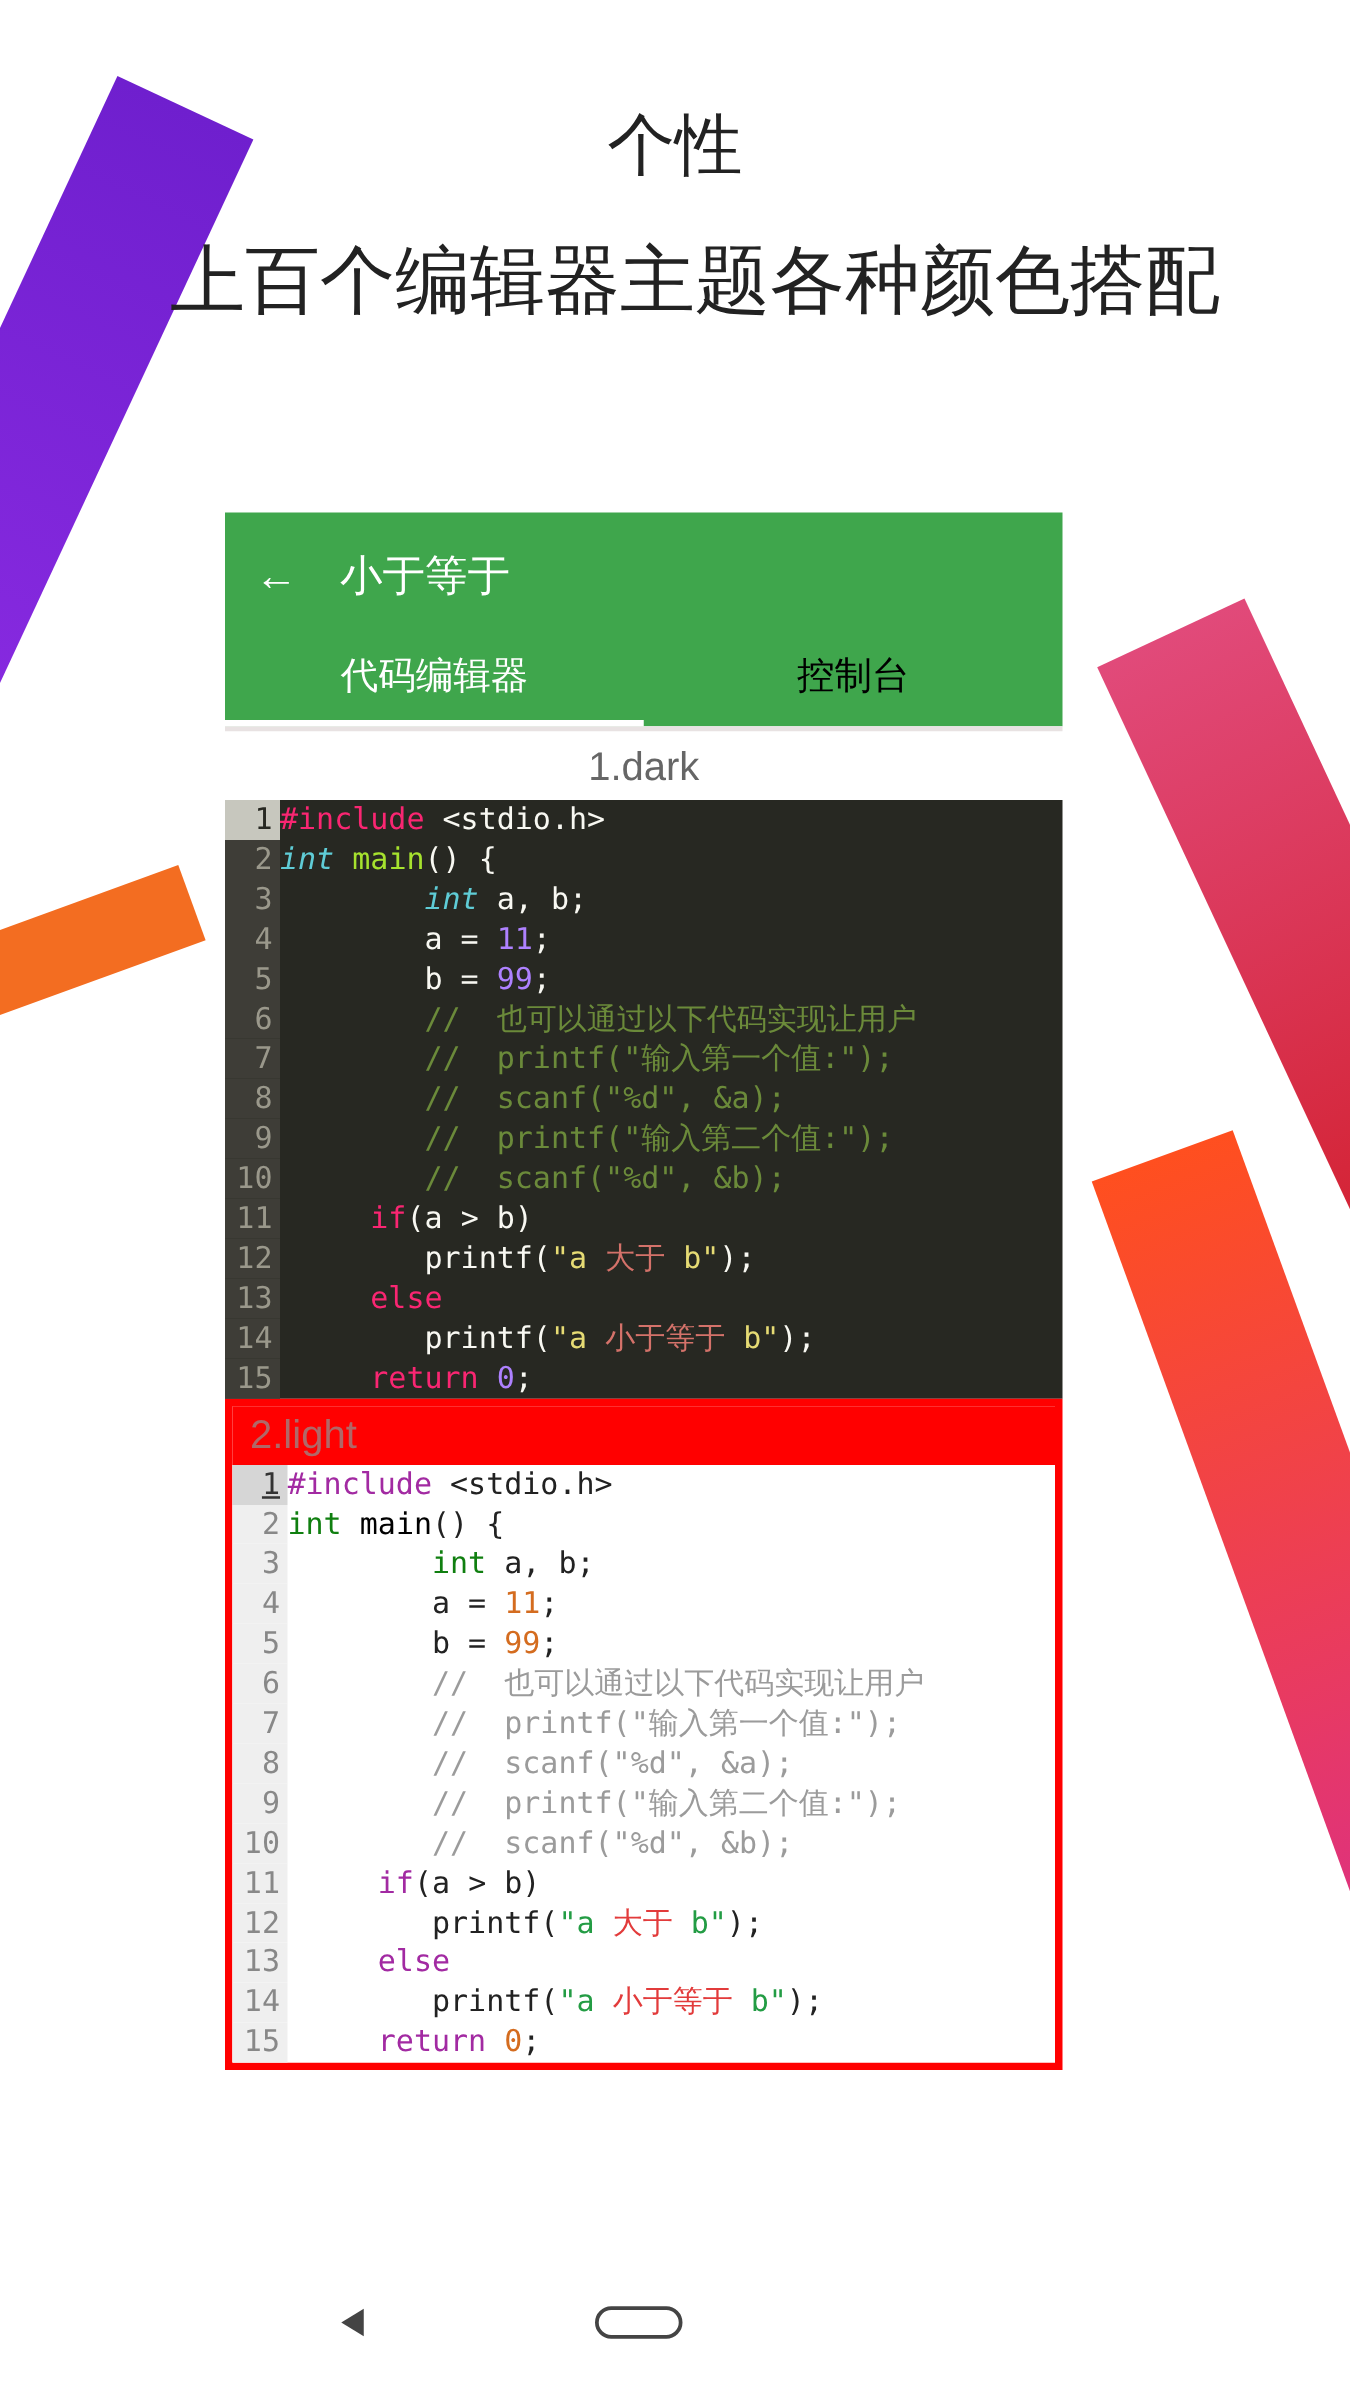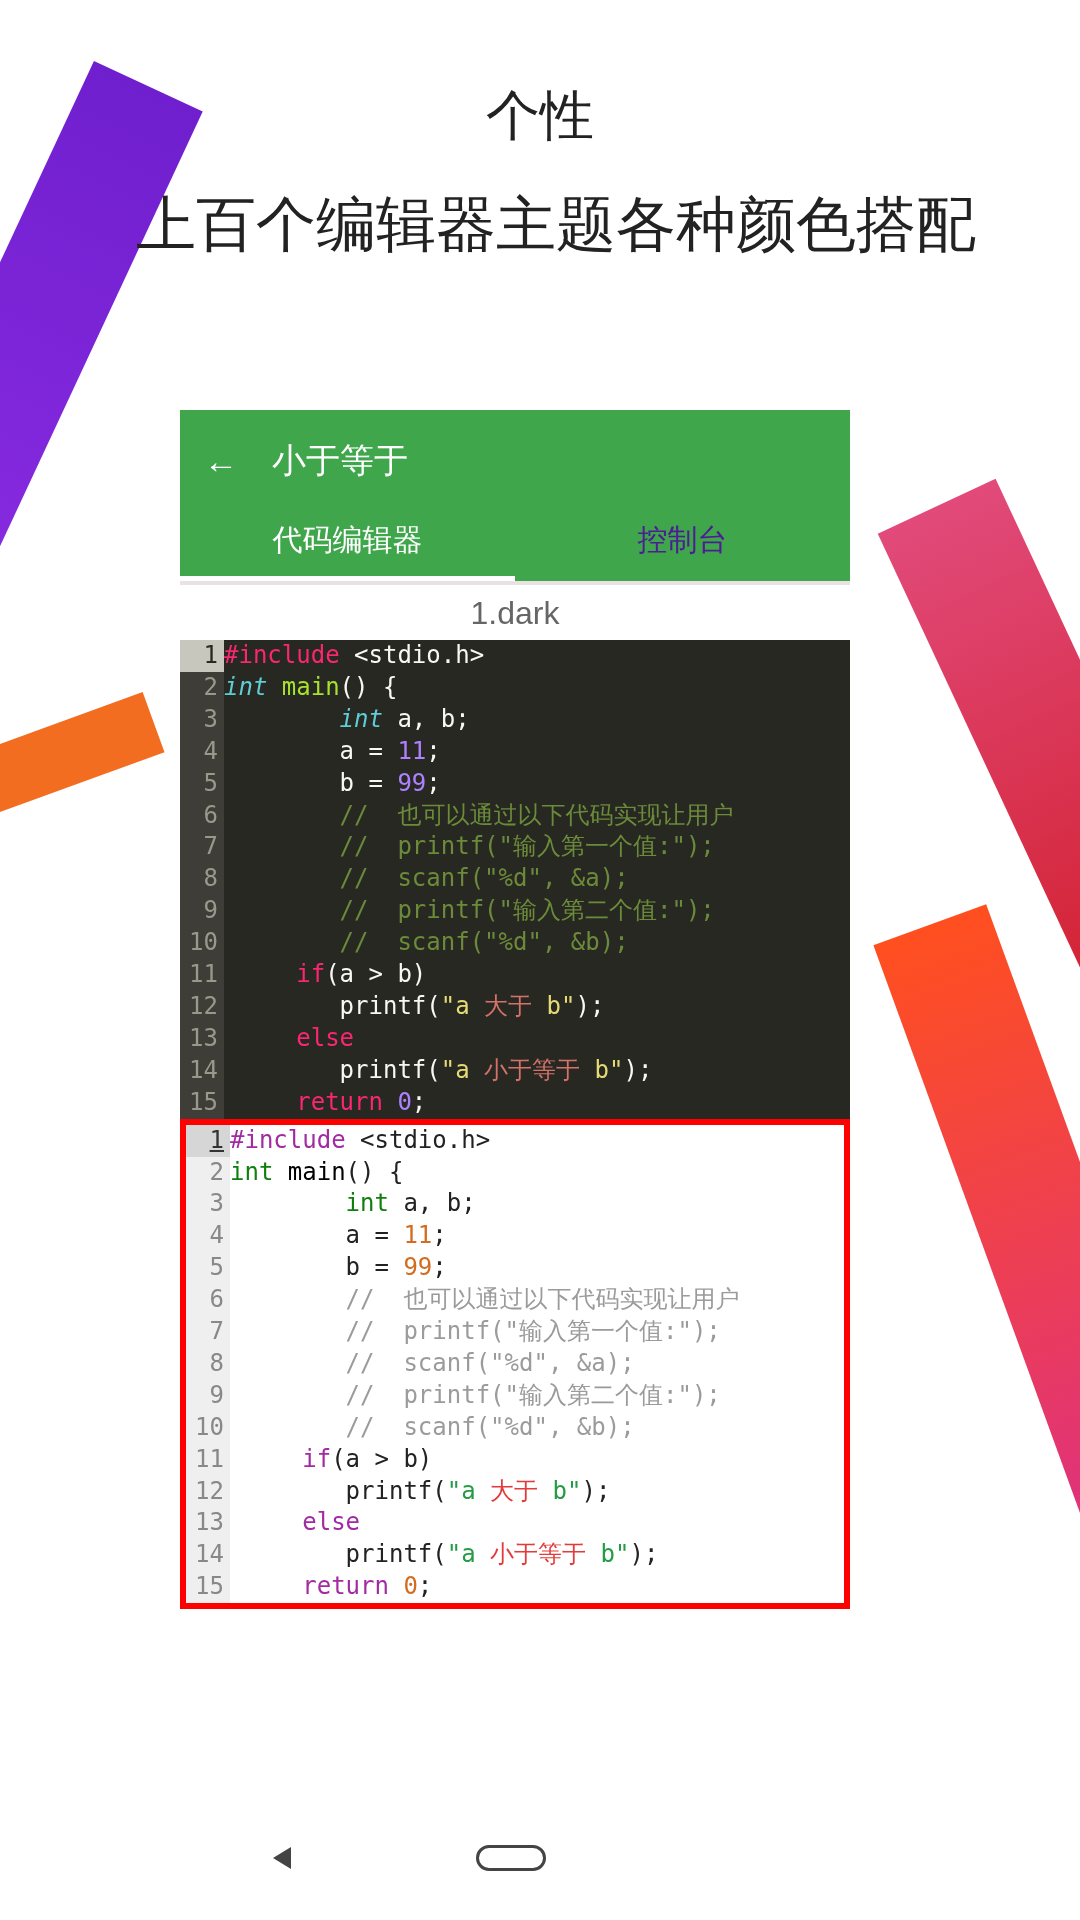--- a/index.html
+++ b/index.html
@@ -86,21 +86,21 @@
 }
 .tabs {
   display: flex;
 }
 .tab {
   flex: 1;
   text-align: center;
   font-size: 30px;
   padding: 18px 0 20px 0;
   position: relative;
-  color: #4c1d95;
+  color: #000000;
 }
 .tab.active {
   color: #fff;
 }
 .tab.active::after {
   content: "";
   position: absolute;
   left: 0; right: 0; bottom: 0;
   height: 5px;
   background: #fff;
@@ -219,20 +219,21 @@
     <div class="code-row"><span class="gutter">9</span><span class="code-content"><span class="t-com">        //  printf("输入第二个值:");</span></span></div>
     <div class="code-row"><span class="gutter">10</span><span class="code-content"><span class="t-com">        //  scanf("%d", &amp;b);</span></span></div>
     <div class="code-row"><span class="gutter">11</span><span class="code-content"><span class="t-ident">     </span><span class="t-ret">if</span><span class="t-punc">(a &gt; b)</span></span></div>
     <div class="code-row"><span class="gutter">12</span><span class="code-content"><span class="t-ident">        printf(</span><span class="t-str">"a </span><span class="t-cn">大于</span><span class="t-str"> b"</span><span class="t-punc">);</span></span></div>
     <div class="code-row"><span class="gutter">13</span><span class="code-content"><span class="t-ident">     </span><span class="t-ret">else</span></span></div>
     <div class="code-row"><span class="gutter">14</span><span class="code-content"><span class="t-ident">        printf(</span><span class="t-str">"a </span><span class="t-cn">小于等于</span><span class="t-str"> b"</span><span class="t-punc">);</span></span></div>
     <div class="code-row"><span class="gutter">15</span><span class="code-content"><span class="t-ident">     </span><span class="t-ret">return</span><span class="t-ident"> </span><span class="t-num">0</span><span class="t-punc">;</span></span></div>
   </div>
 
   <div class="light-wrap">
+    <div class="light-label-row"><span class="light-label">2.light</span></div>
     <div class="code-block light">
       <div class="code-row"><span class="gutter cur">1</span><span class="code-content"><span class="t-prep">#include</span><span class="t-ident"> &lt;stdio.h&gt;</span></span></div>
       <div class="code-row"><span class="gutter">2</span><span class="code-content"><span class="t-type">int</span><span class="t-func"> main</span><span class="t-punc">() {</span></span></div>
       <div class="code-row"><span class="gutter">3</span><span class="code-content"><span class="t-ident">        </span><span class="t-type">int</span><span class="t-ident"> a, b;</span></span></div>
       <div class="code-row"><span class="gutter">4</span><span class="code-content"><span class="t-ident">        a = </span><span class="t-num">11</span><span class="t-punc">;</span></span></div>
       <div class="code-row"><span class="gutter">5</span><span class="code-content"><span class="t-ident">        b = </span><span class="t-num">99</span><span class="t-punc">;</span></span></div>
       <div class="code-row"><span class="gutter">6</span><span class="code-content"><span class="t-com">        //  也可以通过以下代码实现让用户</span></span></div>
       <div class="code-row"><span class="gutter">7</span><span class="code-content"><span class="t-com">        //  printf("输入第一个值:");</span></span></div>
       <div class="code-row"><span class="gutter">8</span><span class="code-content"><span class="t-com">        //  scanf("%d", &amp;a);</span></span></div>
       <div class="code-row"><span class="gutter">9</span><span class="code-content"><span class="t-com">        //  printf("输入第二个值:");</span></span></div>

